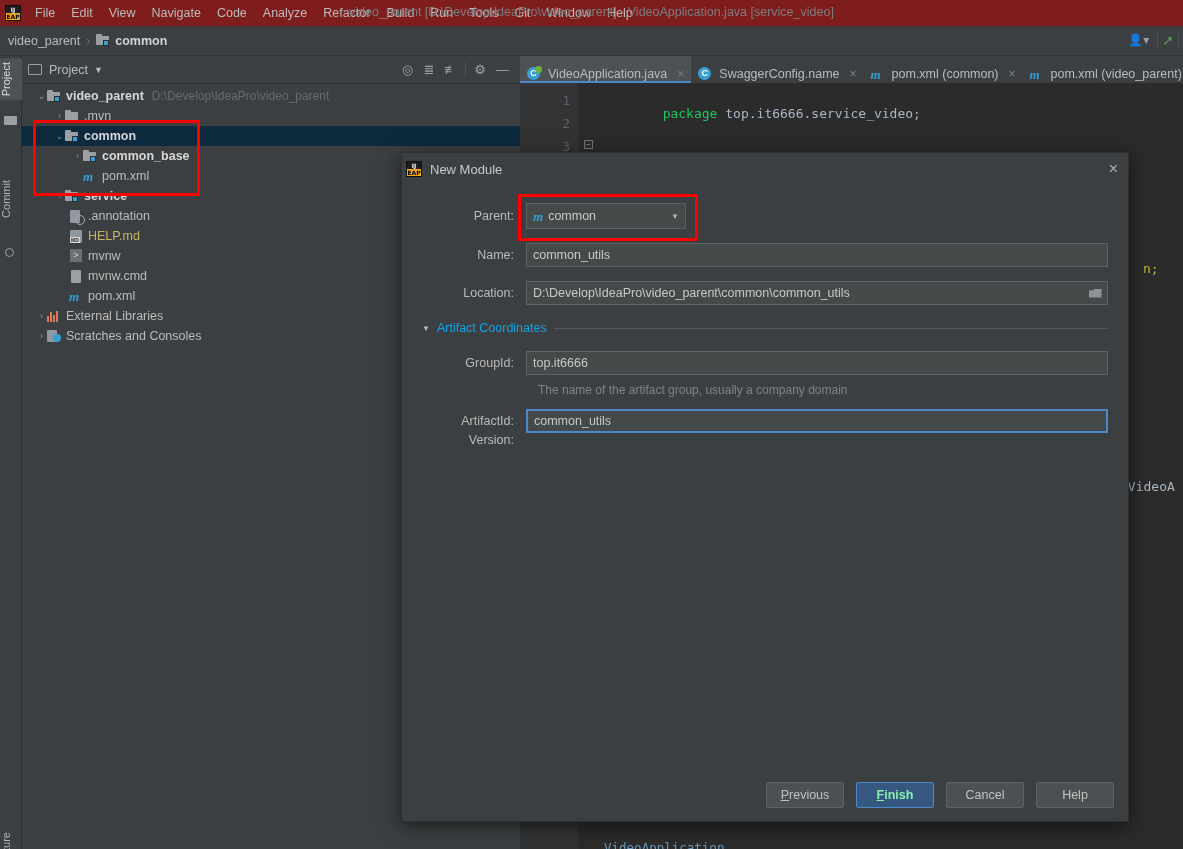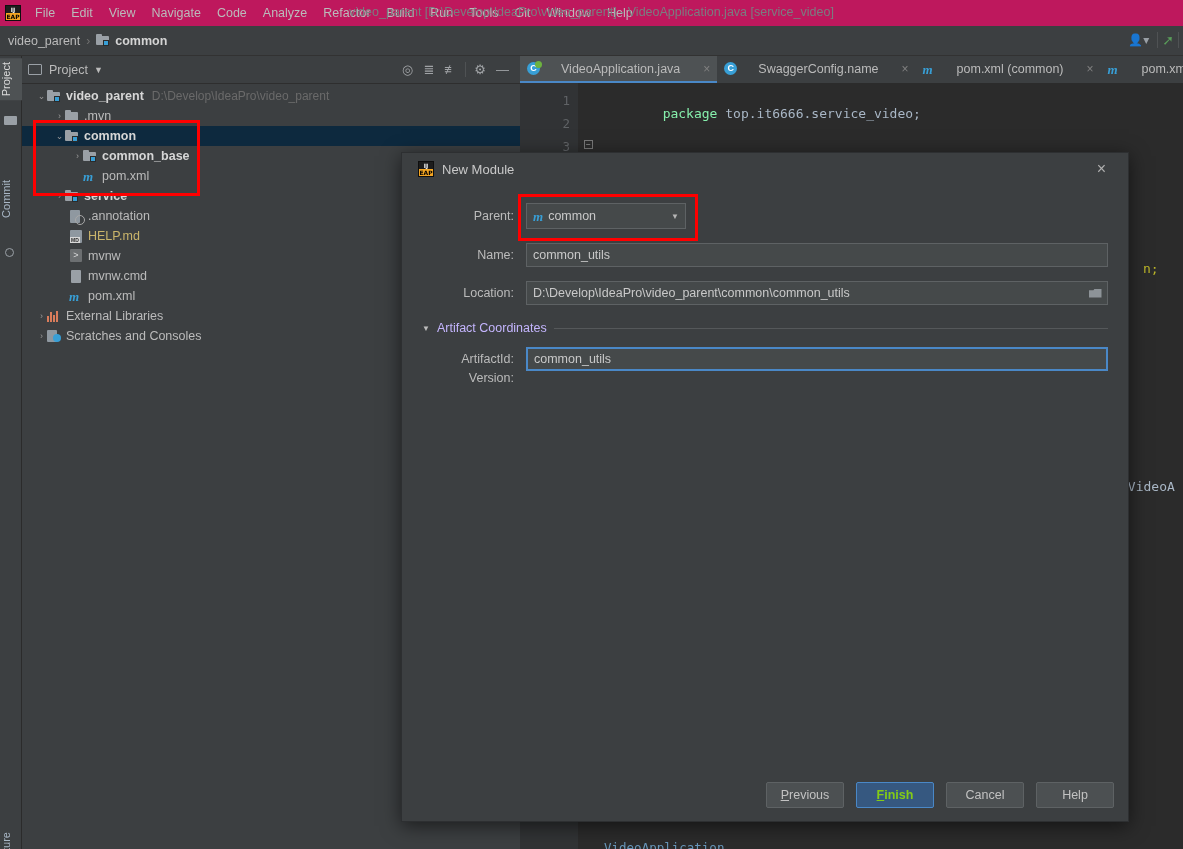--- a/index.html
+++ b/index.html
@@ -7,21 +7,21 @@
     width: 1183px; height: 849px;
     background: #3c3f41;
     font-family: "Liberation Sans", sans-serif;
     overflow: hidden;
   }
   #app { position: relative; width: 1183px; height: 849px; }
 
   
   .menubar {
     position: absolute; left: 0; top: 0; width: 1183px; height: 26px;
-    background: #be185d; display: flex; align-items: center;
+    background: #7f1d1d; display: flex; align-items: center;
   }
   .ij-logo {
     width: 16px; height: 16px; margin: 0 6px 0 5px;
     background: #1d1d1d; border: 1px solid #0f0f0f;
     display: flex; flex-direction: column; font-size: 6px; line-height: 7px;
     color: #fff; font-family: "DejaVu Sans", sans-serif; text-align: center;
     font-weight: bold; flex: none;
   }
   .ij-logo .l1 { height: 8px; }
   .ij-logo .l2 { background: #f5a623; color: #000; height: 7px; }
@@ -156,21 +156,21 @@
   
   .editor {
     position: absolute; left: 520px; top: 56px; width: 663px; height: 793px;
     background: #2b2b2b;
   }
   .tabbar {
     position: absolute; left: 0; top: 0; width: 663px; height: 27px;
     background: #3c3f41; display: flex; align-items: stretch; overflow: hidden;
   }
   .tab {
-    display: flex; align-items: center; gap: 20px; padding: 0 7px;
+    display: flex; align-items: flex-end; gap: 7px; padding: 0 7px;
     font-size: 12.5px; color: #bbbbbb; white-space: nowrap;
     border-bottom: 2px solid transparent;
   }
   .tab.active { background: #4e5254; border-bottom: 2px solid #4a88c7; }
   .tab .x { color: #808080; font-size: 12px; margin-left: 3px; }
   .tabicon { width: 14px; height: 14px; position: relative; flex: none; }
   .ic-class::before {
     content: 'C'; position: absolute; left: 0; top: 0; width: 13px; height: 13px;
     background: #389fd6; color: #fff; font-size: 9px; font-weight: bold;
     border-radius: 50%; text-align: center; line-height: 13px;
@@ -186,41 +186,41 @@
   }
   .lineno {
     position: absolute; right: 8px; font-size: 12.5px; color: #606366;
     font-family: "DejaVu Sans Mono", monospace;
   }
   .codearea {
     position: absolute; left: 58px; top: 27px; width: 605px; height: 766px;
     background: #2b2b2b; font-family: "DejaVu Sans Mono", monospace; font-size: 13px;
   }
   .cline { position: absolute; left: 22px; white-space: pre; }
-  .kw { color: #86efac; }
+  .kw { color: #22c55e; }
   .pl { color: #a9b7c6; }
   .an { color: #bbb529; }
   .fold {
     position: absolute; left: 6px; width: 9px; height: 9px;
     border: 1px solid #787878; color: #9a9a9a; font-size: 8px;
     line-height: 7px; text-align: center; background: #2b2b2b;
   }
   .caretmark {
     position: absolute; left: 0; width: 3px; height: 20px; background: #2d6099;
   }
 
   
   .dialog {
     position: absolute; left: 401px; top: 152px; width: 728px; height: 670px;
     background: #3c3f41; border: 1px solid #2d2f31;
     box-shadow: 0 4px 18px rgba(0,0,0,0.55);
     z-index: 40;
   }
   .dlg-title {
-    height: 32px; display: flex; align-items: center; padding: 0 16px;
+    height: 32px; display: flex; align-items: center; padding: 0 4px;
   }
   .dlg-title-text { font-size: 13px; color: #c9c9c9; margin-left: 8px; }
   .dlg-close {
     margin-left: auto; color: #b0b0b0; font-size: 16px; padding: 0 6px;
     line-height: 16px;
   }
   .dlg-body { position: relative; padding: 0 20px; }
 
   .frow { display: flex; align-items: center; margin-top: 14px; }
   .flabel {
@@ -249,35 +249,35 @@
     clip-path: polygon(0 20%,38% 20%,48% 0,100% 0,100% 100%,0 100%);
     opacity: .85;
   }
   .hint {
     font-size: 12px; color: #7f8386; margin: 8px 0 0 116px;
   }
   .section {
     display: flex; align-items: center; margin-top: 16px; gap: 7px;
   }
   .section .tri { color: #bbbbbb; font-size: 8px; }
-  .section .stitle { font-size: 12.5px; color: #c4b5fd; white-space: nowrap; }
+  .section .stitle { font-size: 12.5px; color: #0ea5e9; white-space: nowrap; }
   .section .line { flex: 1; height: 1px; background: #55585a; }
 
   .dlg-footer {
     position: absolute; left: 0; bottom: 0; width: 726px; height: 52px;
     display: flex; align-items: center; justify-content: flex-end;
     padding-right: 14px; gap: 12px;
   }
   .btn {
     min-width: 78px; height: 26px; background: #4c5052; border: 1px solid #5e6264;
     color: #c2c2c2; font-size: 12.5px; display: flex; align-items: center;
     justify-content: center; border-radius: 2px;
   }
   .btn.default {
-    background: #365880; border: 1px solid #4a88c7; color: #84cc16; font-weight: bold;
+    background: #365880; border: 1px solid #4a88c7; color: #86efac; font-weight: bold;
   }
   .btn u { text-decoration: underline; }
 
   
   .redbox2 {
     position: absolute; border: 3px solid #ff0000; z-index: 50; pointer-events: none;
   }
 
   
   .bottomfrag {
@@ -528,20 +528,25 @@
           <span class="browse"></span>
         </span>
       </div>
 
       <div class="section">
         <span class="tri">▼</span>
         <span class="stitle">Artifact Coordinates</span>
         <span class="line"></span>
       </div>
 
+      <div class="frow" style="margin-top:16px;">
+        <span class="flabel">GroupId:</span>
+        <input class="finput" value="top.it6666" style="">
+      </div>
+      <div class="hint">The name of the artifact group, usually a company domain</div>
 
       <div class="frow" style="margin-top:12px;">
         <span class="flabel">ArtifactId:</span>
         <input class="finput focused" value="common_utils" style="">
       </div>
 
       <div class="frow" style="margin-top:0;">
         <span class="flabel">Version:</span>
       </div>
     </div>

